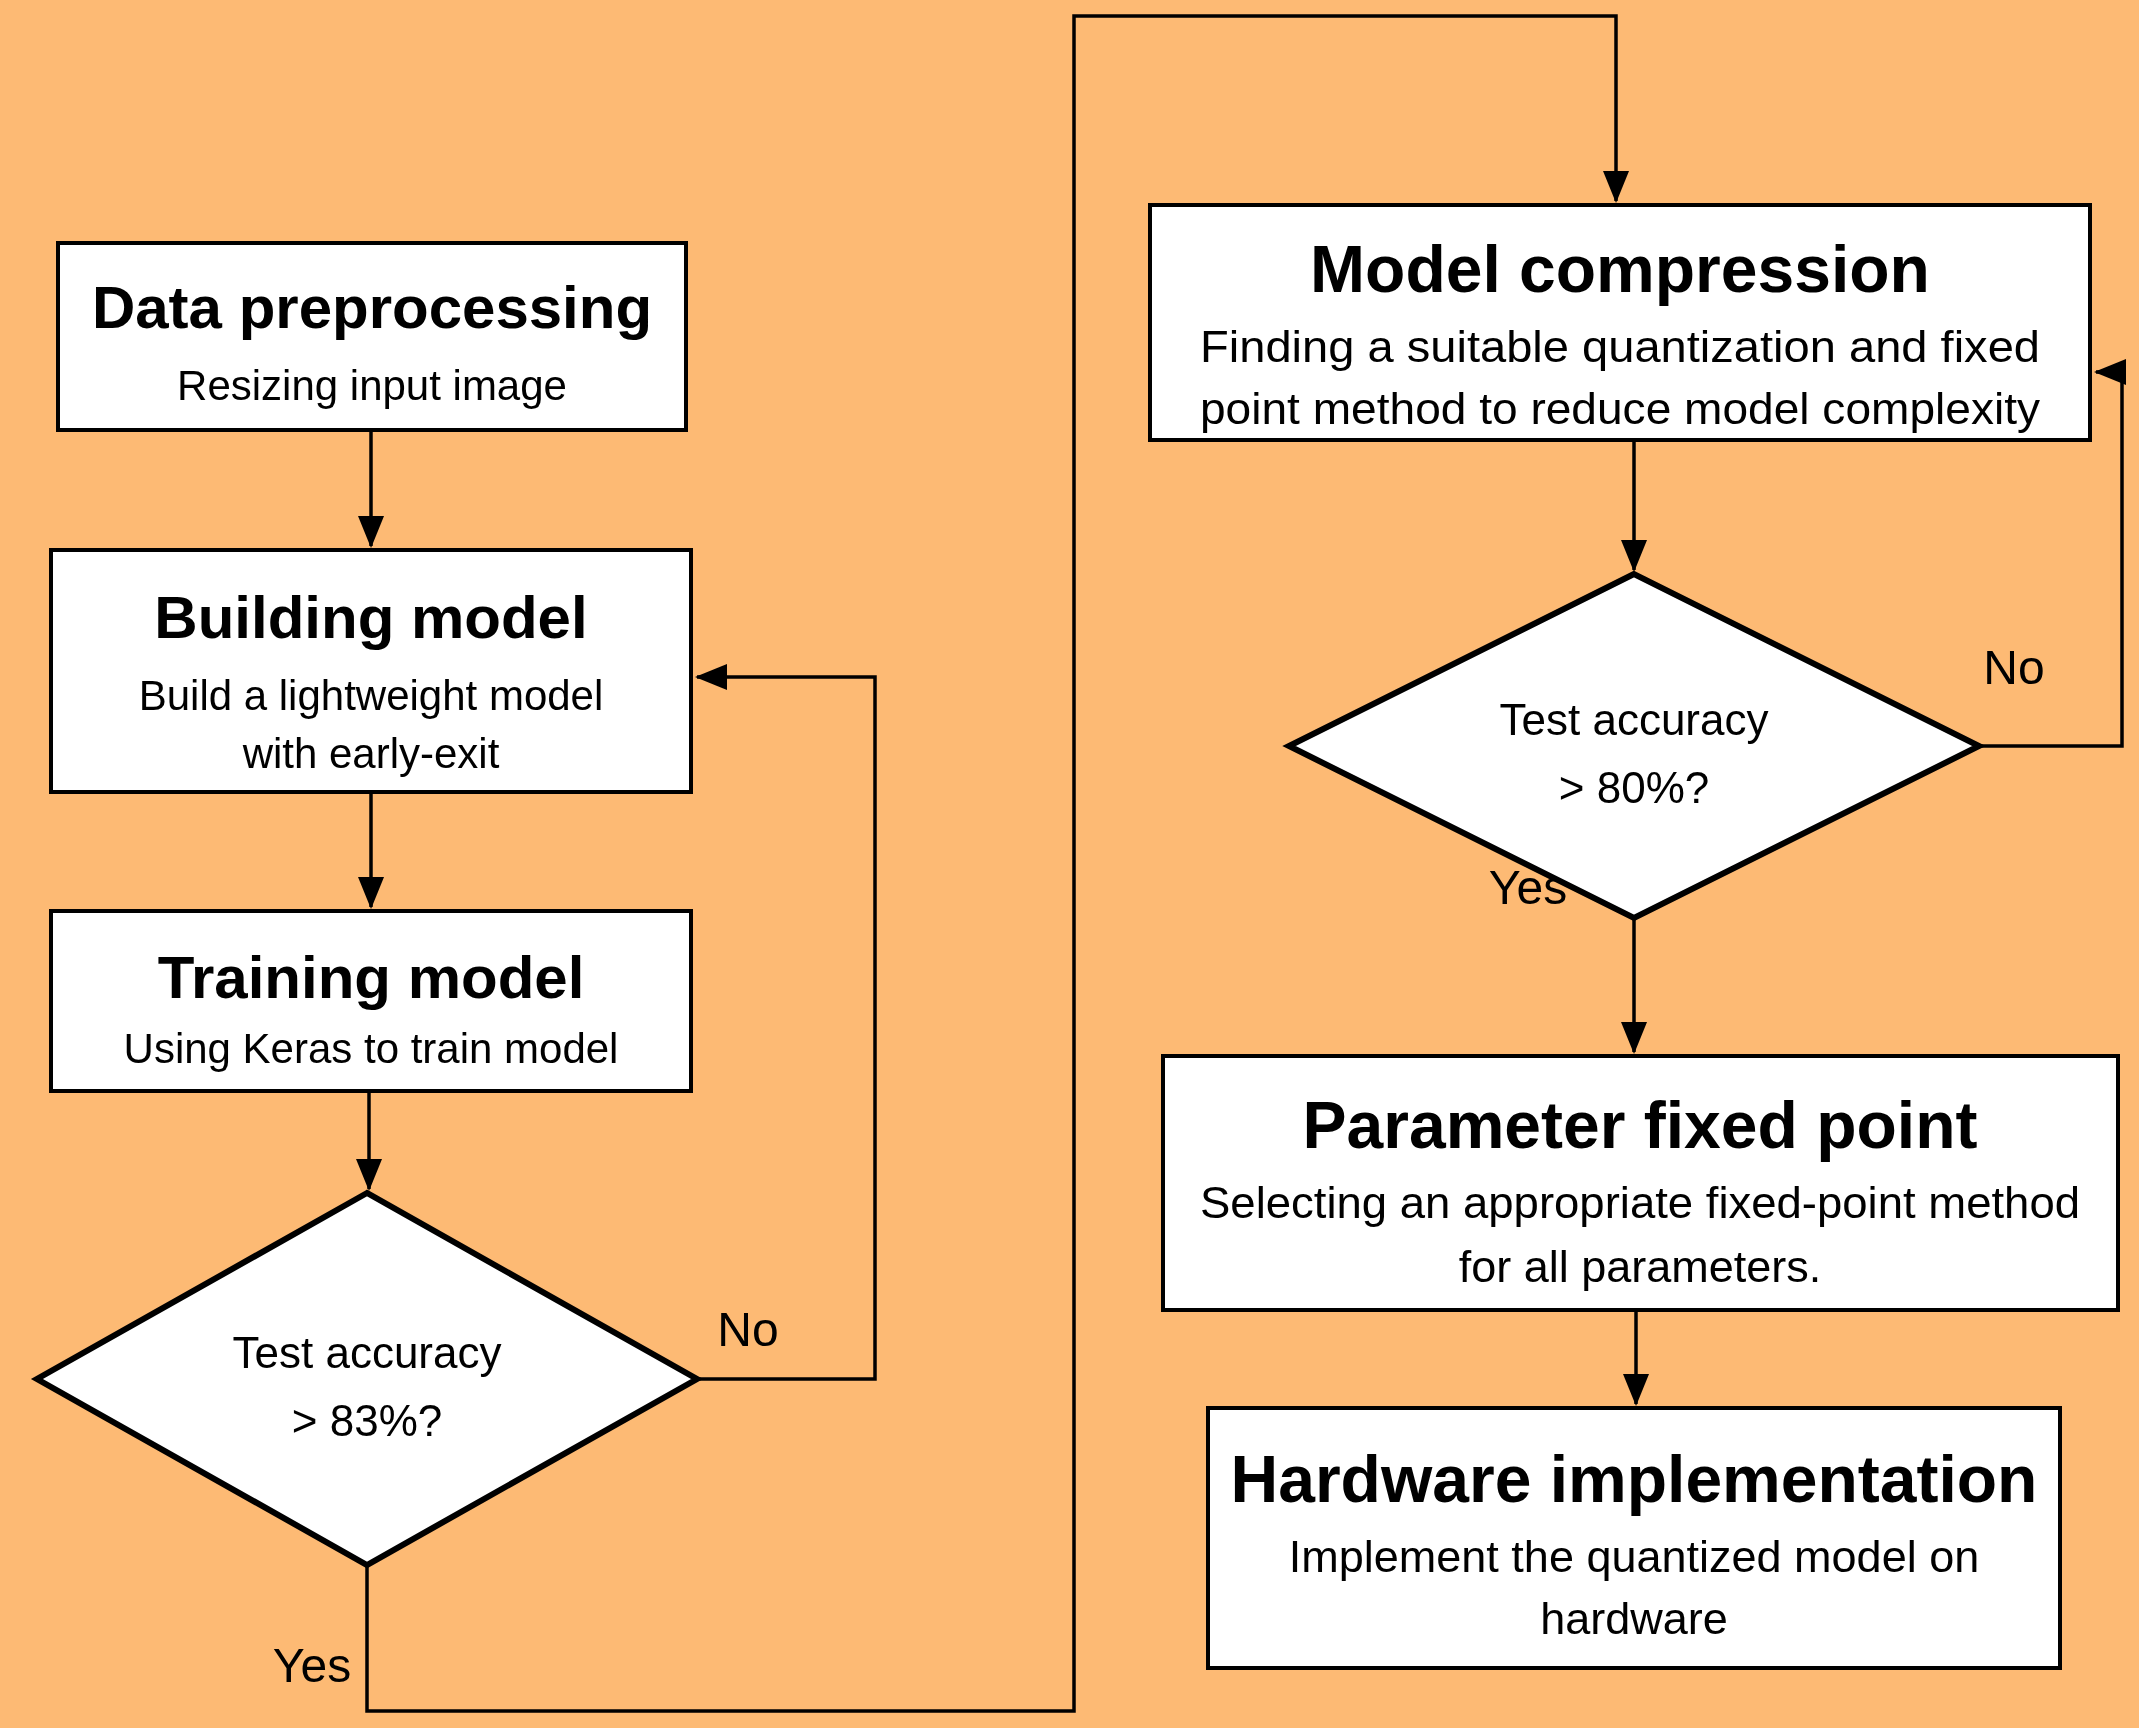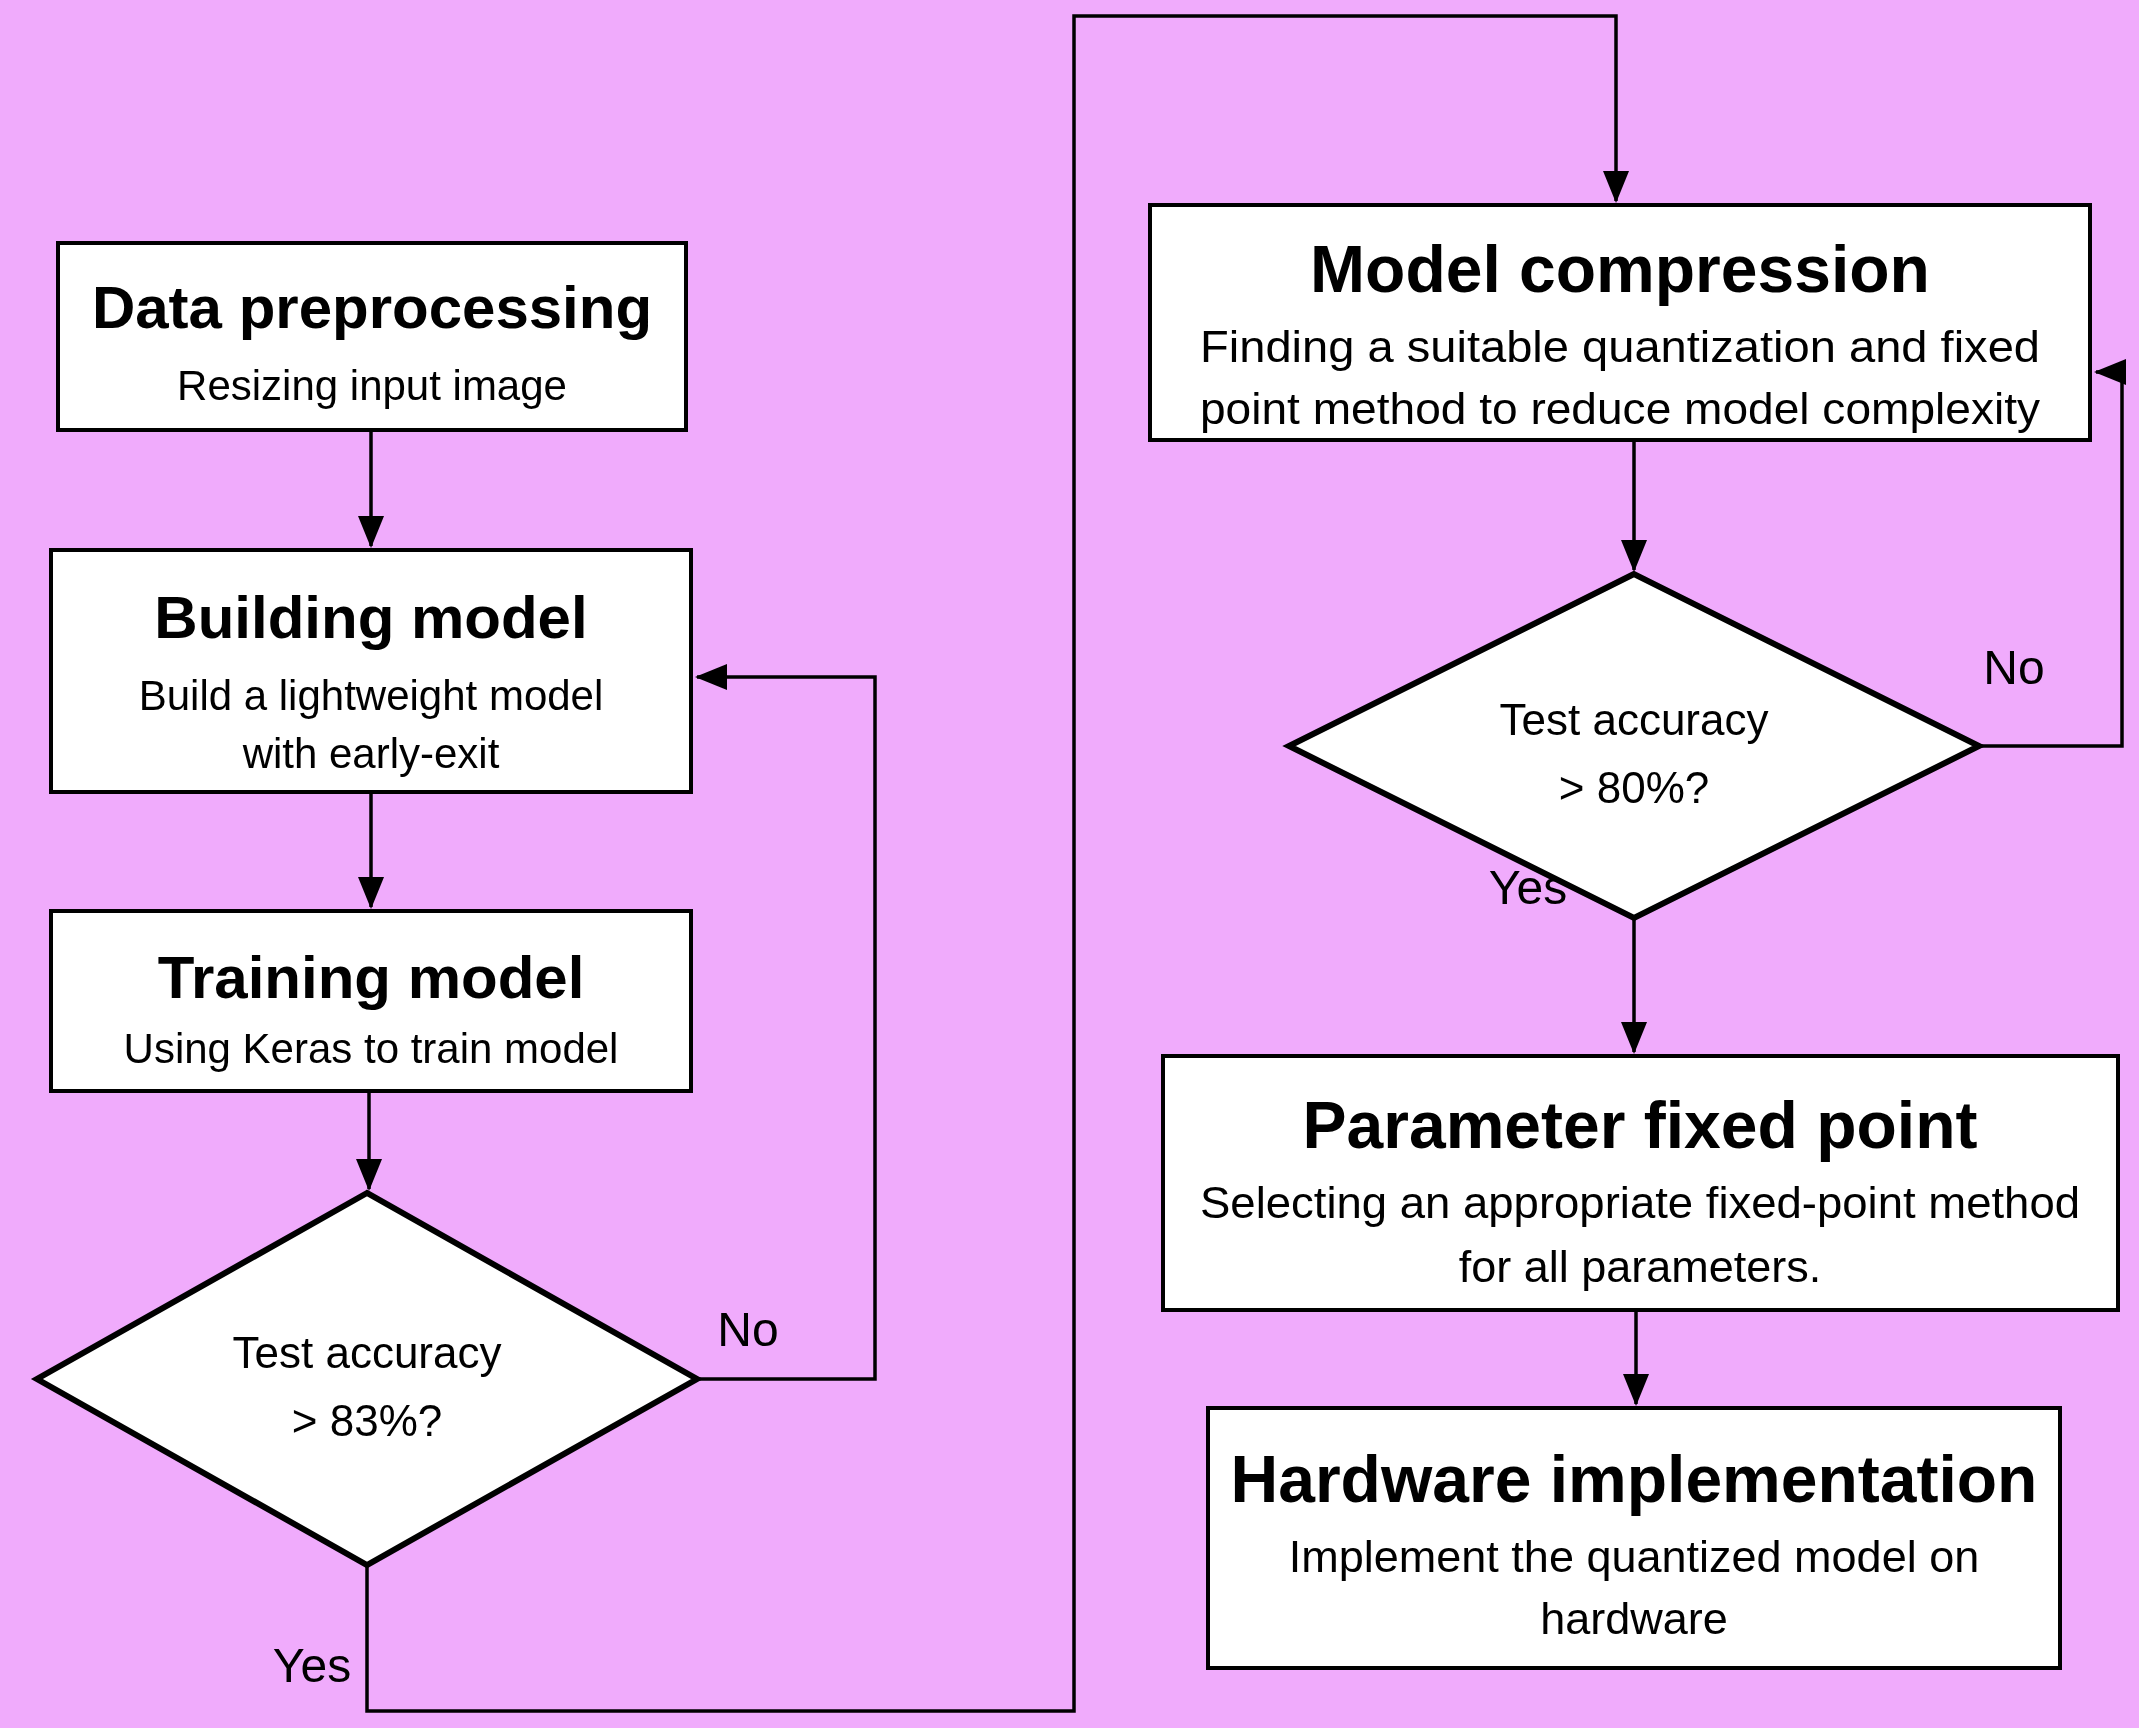--- a/index.html
+++ b/index.html
@@ -4,21 +4,21 @@
 <style>
   html, body {
     margin: 0;
     padding: 0;
     background: #ffffff;
   }
   .stage {
     position: relative;
     width: 2139px;
     height: 1728px;
-    background: #f0abfc;
+    background: #fdba74;
     font-family: "Liberation Sans", sans-serif;
   }
   svg { display: block; }
   .node-box {
     fill: #ffffff;
     stroke: #000000;
     stroke-width: 4;
   }
   .decision-diamond {
     fill: #ffffff;

